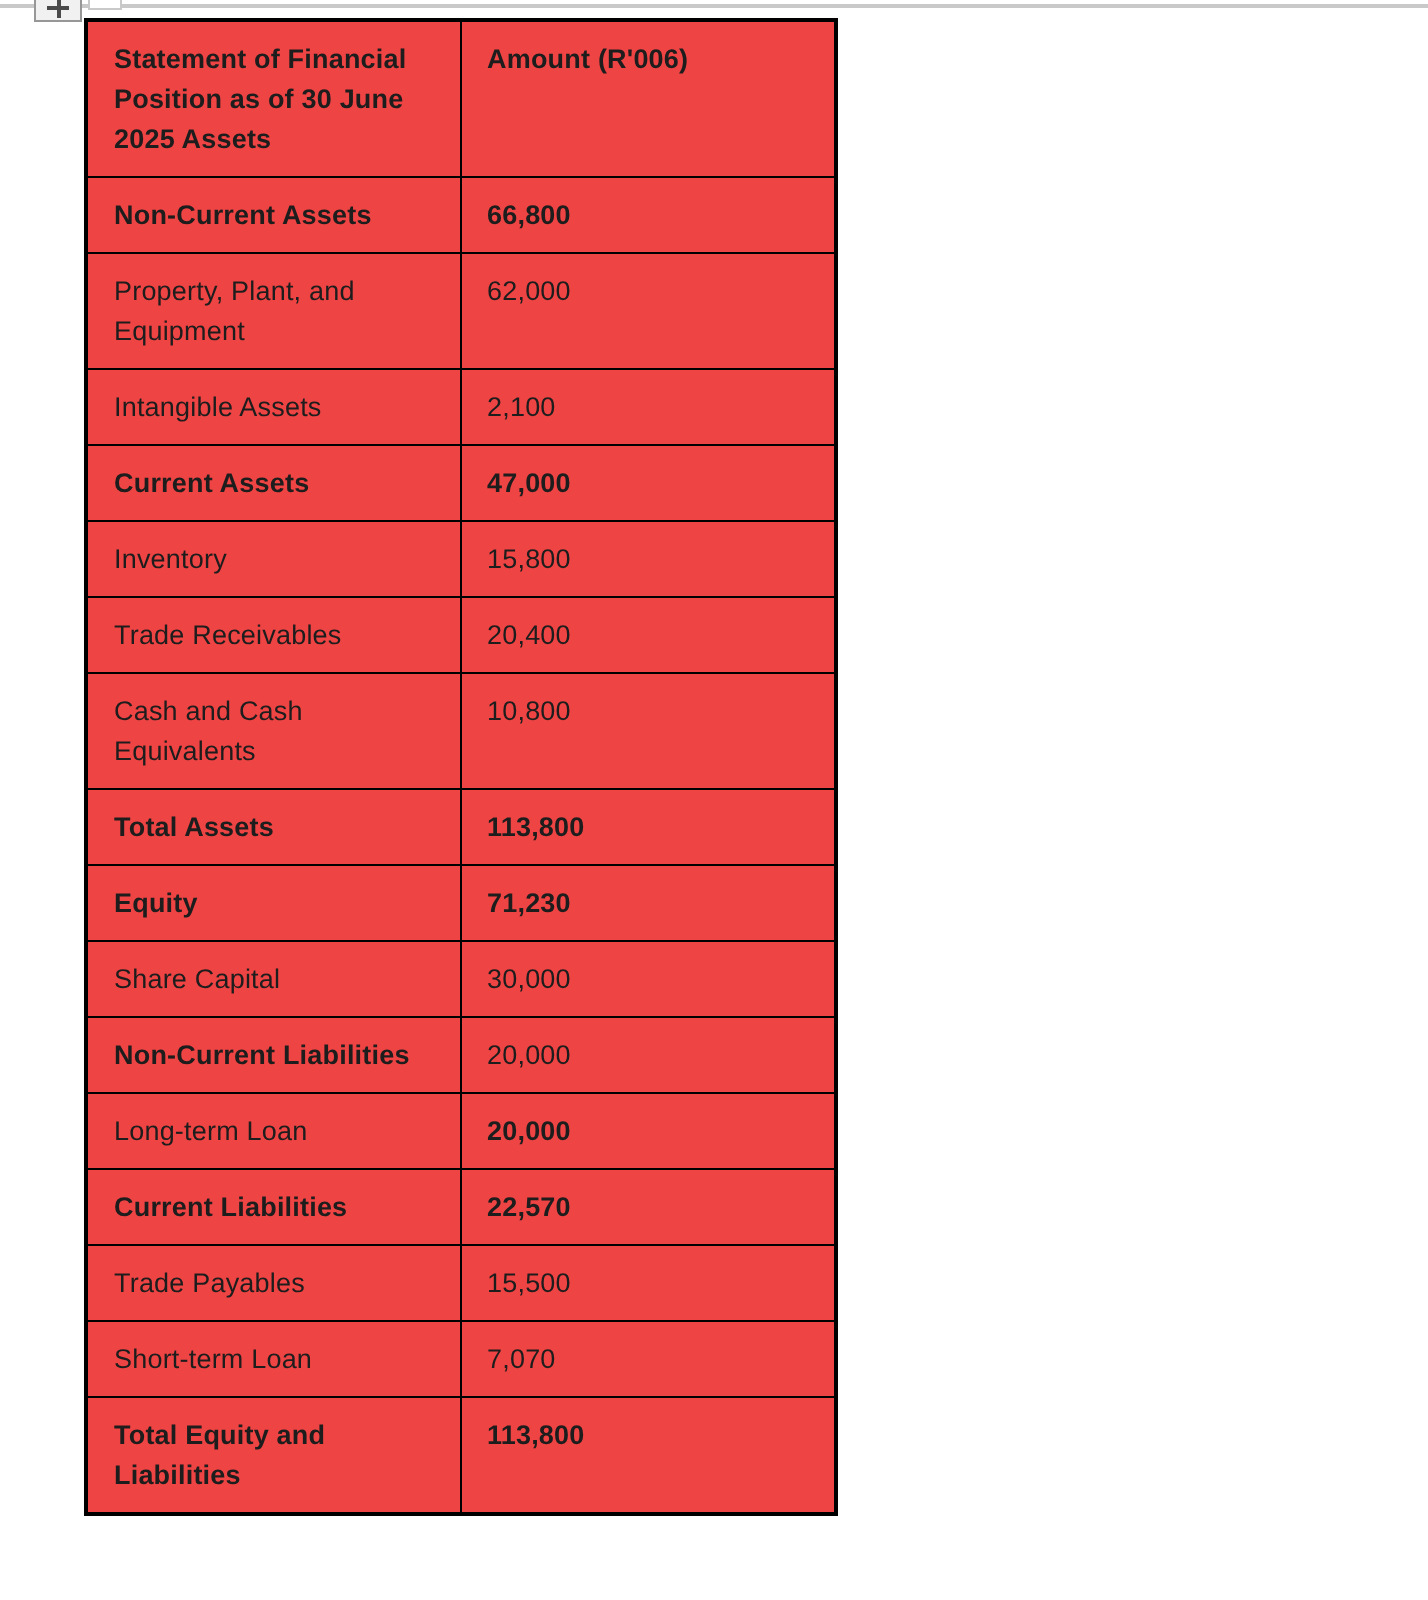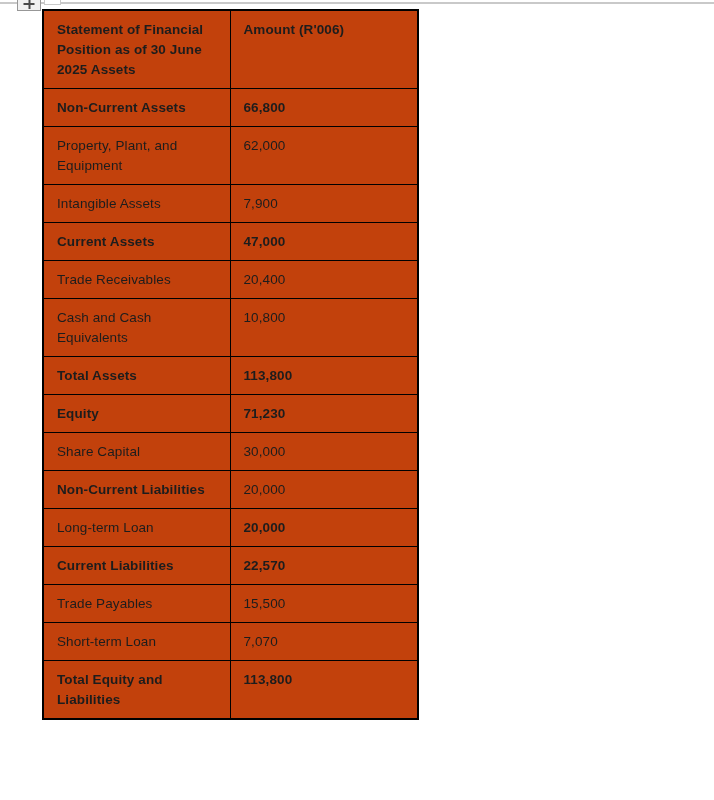--- a/index.html
+++ b/index.html
@@ -50,21 +50,21 @@
     width: 17px; height: 14px;
     background: #ffffff;
     border: 1px solid #c9c9c9;
   }
   table.fin {
     position: absolute;
     left: 42px; top: 9px;
     width: 375px;
     border-collapse: collapse;
     table-layout: fixed;
-    background: #c2410c;
+    background: #ef4444;
   }
   table.fin { border: 2px solid #000000; }
   table.fin th, table.fin td {
     border: 1.5px solid #000000;
     padding: 8.5px 13px;
     font-size: 13.5px;
     line-height: 20px;
     letter-spacing: 0.1px;
     color: #1d1d1d;
     text-align: left;
@@ -121,33 +121,41 @@
     <td>
       <span>62,000</span>
     </td>
   </tr>
 
   <tr>
     <td>
       <span>Intangible Assets</span>
     </td>
     <td>
-      <span>7,900</span>
+      <span>2,100</span>
     </td>
   </tr>
 
   <tr>
     <td>
       <span class="b">Current Assets</span>
     </td>
     <td>
       <span class="b">47,000</span>
     </td>
   </tr>
 
+  <tr>
+    <td>
+      <span>Inventory</span>
+    </td>
+    <td>
+      <span>15,800</span>
+    </td>
+  </tr>
 
   <tr>
     <td>
       <span>Trade Receivables</span>
     </td>
     <td>
       <span>20,400</span>
     </td>
   </tr>
 

